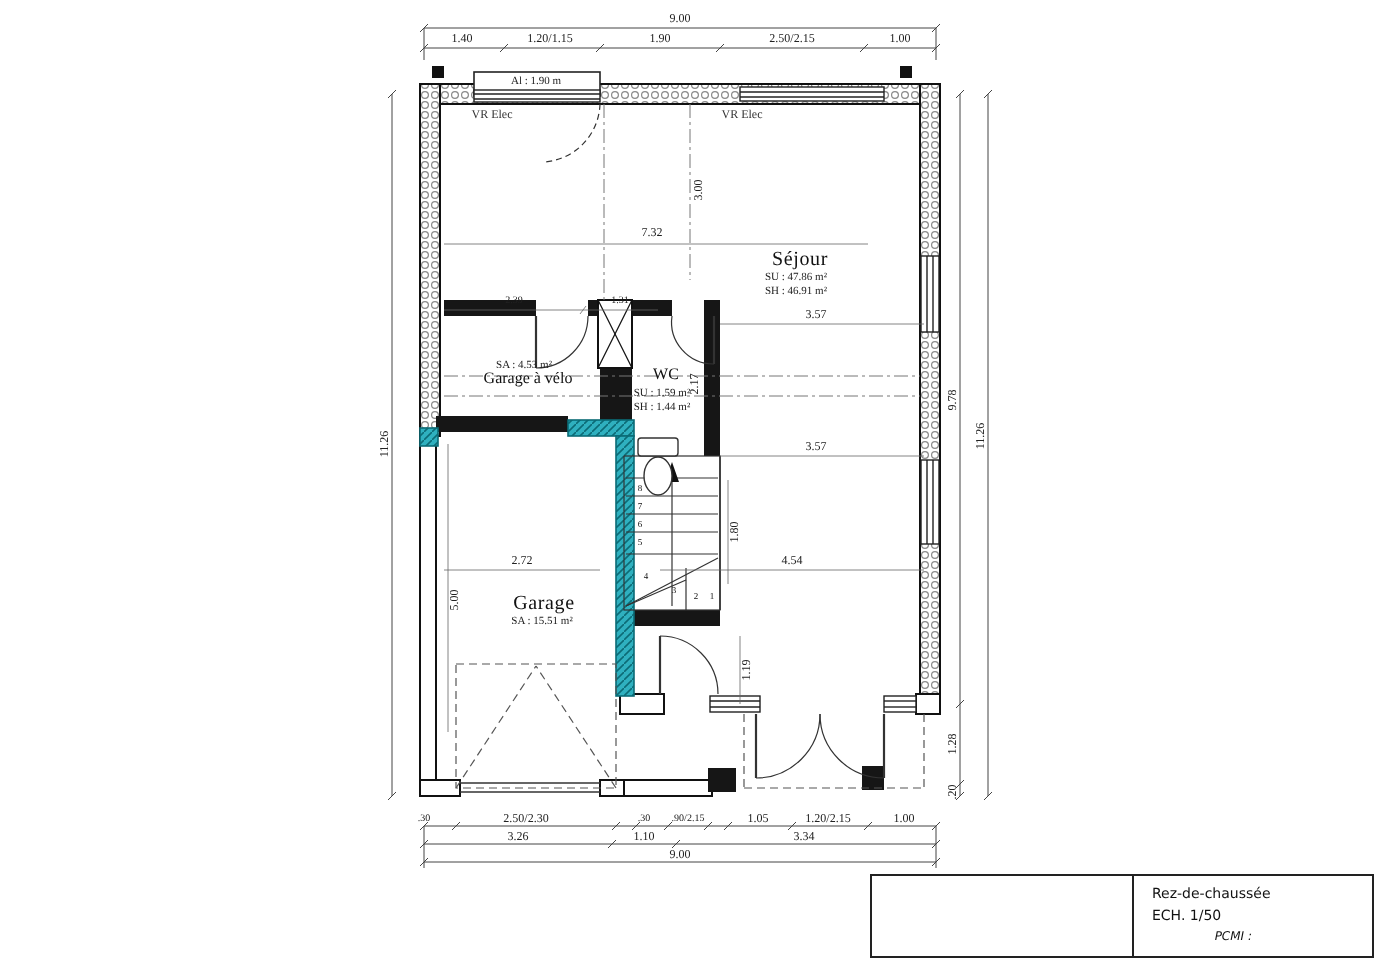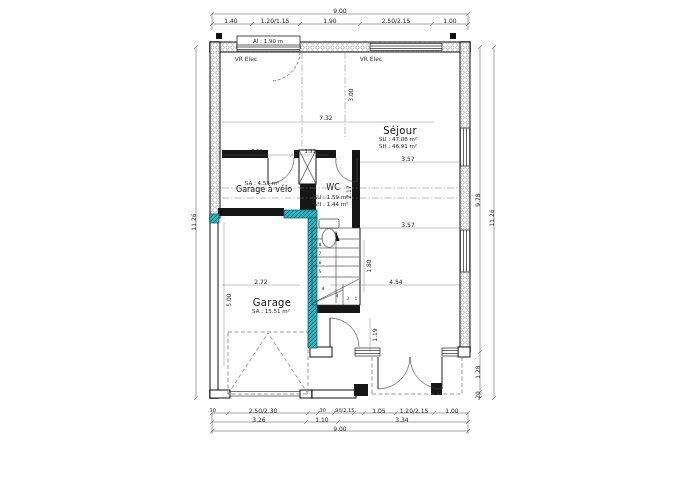--- a/index.html
+++ b/index.html
@@ -1,21 +1,21 @@
 <!DOCTYPE html>
 <html><head>
 <meta charset="utf-8">
 <style>
   html,body{margin:0;padding:0;background:#fff;}
   .canvas{
     position:relative;width:690px;height:488px;background:#ffffff;
     font-family:"DejaVu Sans", "Liberation Sans", sans-serif;color:#1a1a1a;overflow:hidden;
   }
   svg.linework{position:absolute;left:0;top:0;}
-  .lbl{position:absolute;white-space:nowrap;transform:translate(-50%,-50%);color:#222;}
+  .lbl{position:absolute;white-space:nowrap;transform:translate(-50%,-50%);color:#222;font-family:Liberation Serif, serif;}
   .dim{font-size:6px;}
   .dim-sm{font-size:5px;}
   .dimv{writing-mode:vertical-rl;transform:translate(-50%,-50%) rotate(180deg);font-size:6px;}
   .room-name{font-size:10px;color:#111;letter-spacing:.3px;}
   .room-name-sm{font-size:8px;color:#111;}
   .room-sub{font-size:5.5px;color:#222;}
   .anno{font-size:6px;color:#333;}
   .sill{font-size:5.5px;color:#222;}
   .stepnum{font-size:4.5px;color:#111;}
   .title-block{
@@ -298,14 +298,20 @@
 
   <span class="lbl stepnum" style="left:320px;top:244px">8</span>
   <span class="lbl stepnum" style="left:320px;top:253px">7</span>
   <span class="lbl stepnum" style="left:320px;top:262px">6</span>
   <span class="lbl stepnum" style="left:320px;top:271px">5</span>
   <span class="lbl stepnum" style="left:323px;top:288px">4</span>
   <span class="lbl stepnum" style="left:337px;top:295px">3</span>
   <span class="lbl stepnum" style="left:348px;top:298px">2</span>
   <span class="lbl stepnum" style="left:356px;top:298px">1</span>
 
+  <div class="title-block">
+    <div class="title-divider"></div>
+    <div class="tb-floor">Rez-de-chaussée</div>
+    <div class="tb-scale">ECH. 1/50</div>
+    <div class="tb-pcmi">PCMI :</div>
+  </div>
 
 </div>
 
 </body></html>

